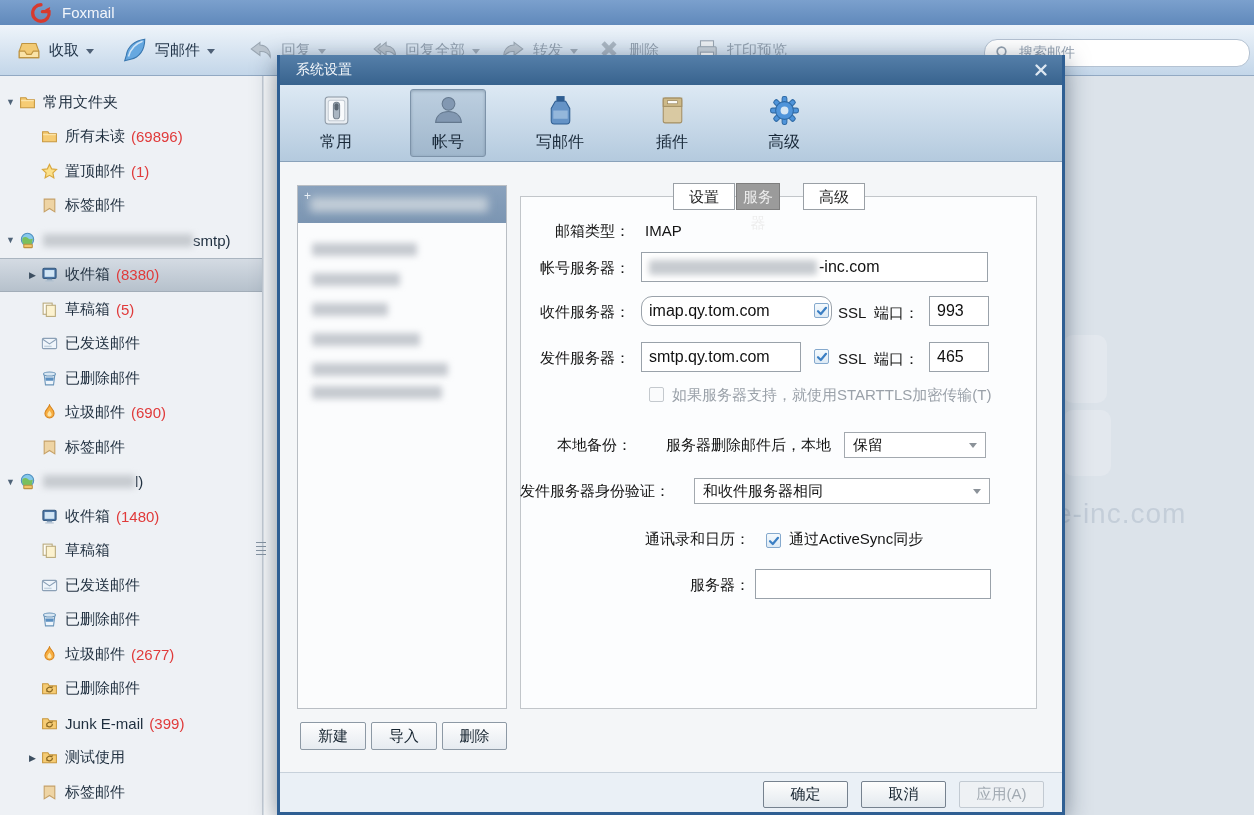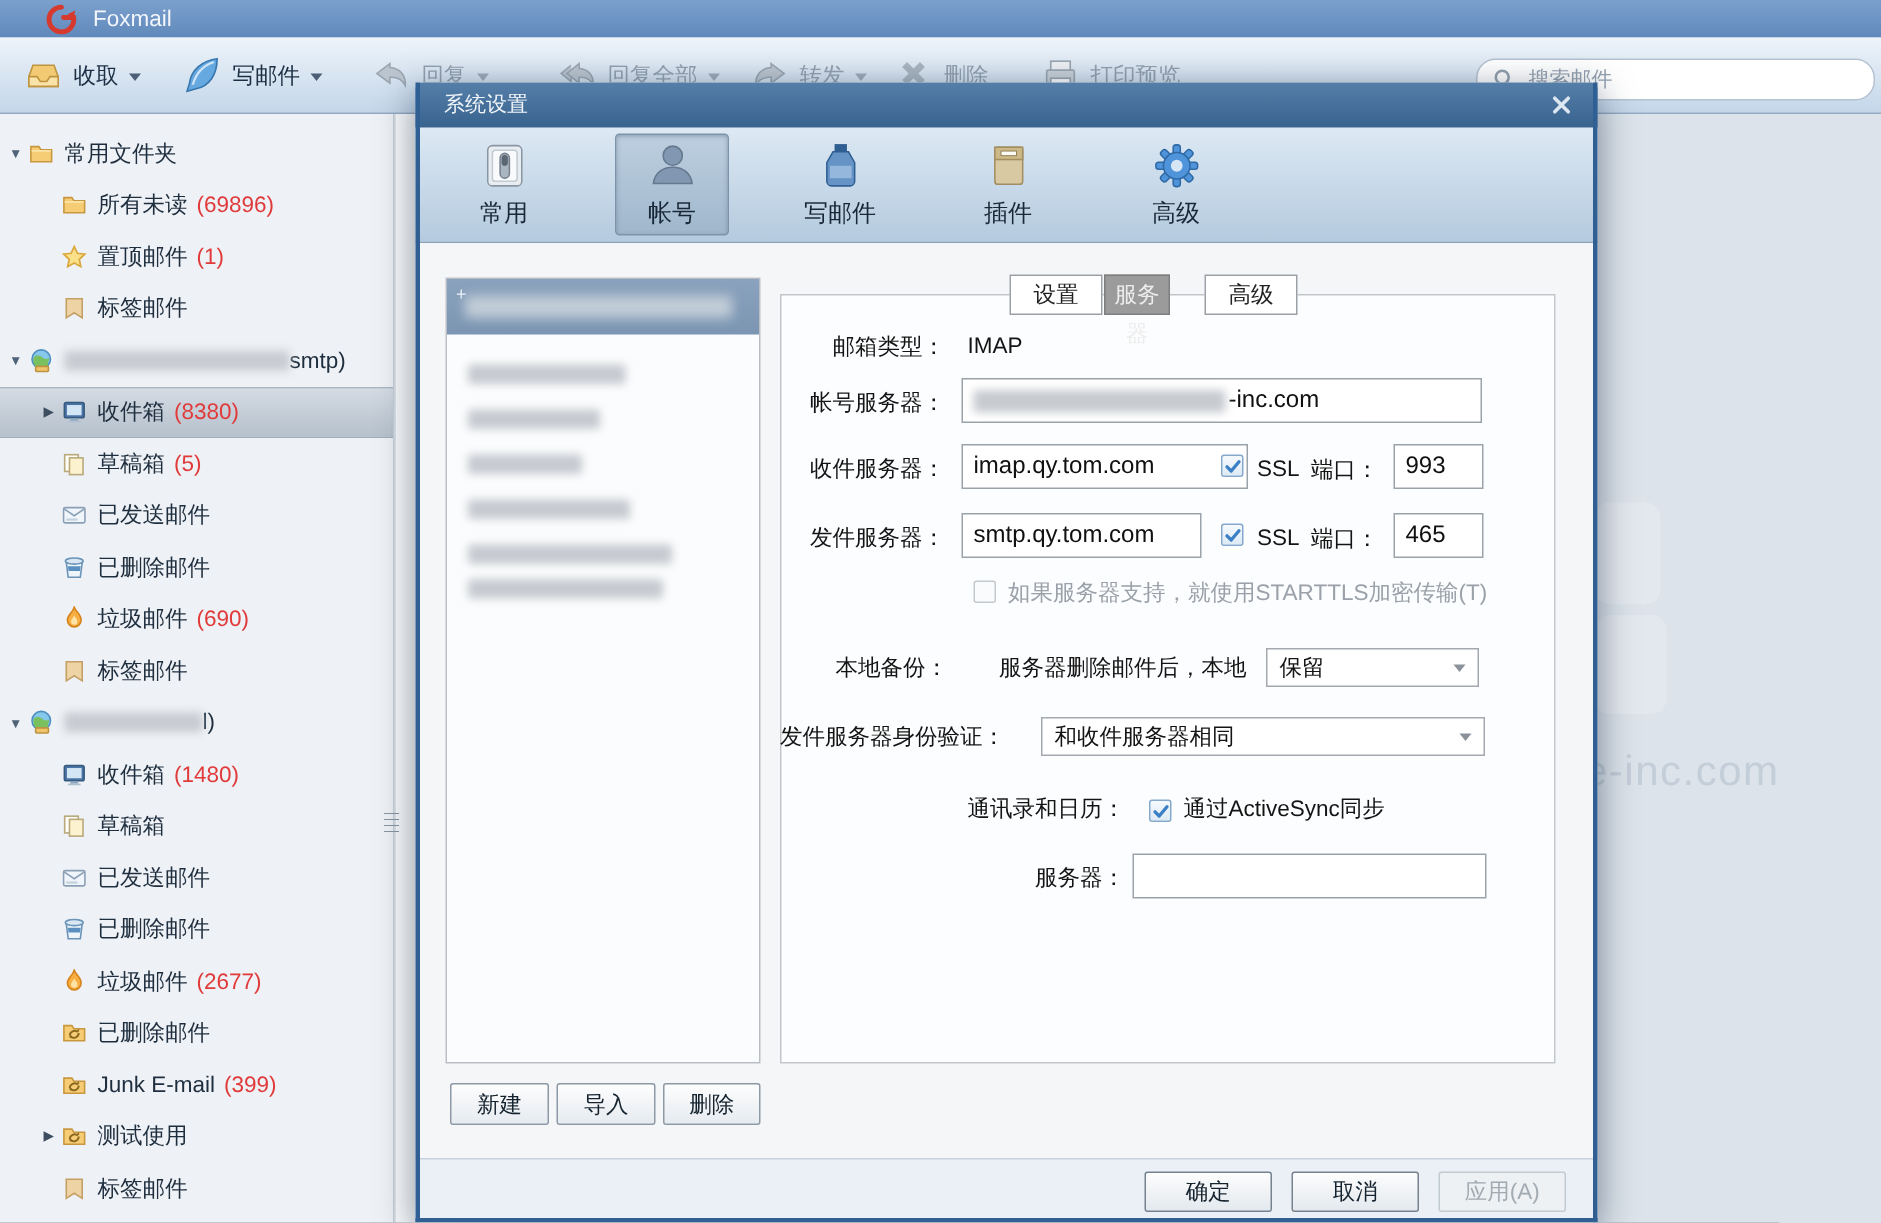--- a/index.html
+++ b/index.html
@@ -560,21 +560,21 @@
     <span class="flabel" style="left:233px;width:120px;top:167px;">邮箱类型：</span>
     <span class="fval" style="left:368px;top:167px;">IMAP</span>
 
     <span class="flabel" style="left:233px;width:120px;top:204px;">帐号服务器：</span>
     <div class="tfield" style="left:364px;top:197px;width:347px;height:30px;">
       <span class="blur" style="width:168px;height:15px;margin-right:2px;"></span>
       <span>-inc.com</span>
     </div>
 
     <span class="flabel" style="left:233px;width:120px;top:248px;">收件服务器：</span>
-    <div class="tfield" style="left:364px;top:241px;width:191px;height:30px;">
+    <div class="tfield" style="left:364px;top:241px;width:191px;height:30px;border-radius:11px;">
       <span>imap.qy.tom.com</span>
     </div>
     <div class="cb" style="left:537px;top:248px;">
       <svg>
           <use href="#s-check"></use>
         </svg>
     </div>
     <span class="ftext" style="left:561px;top:249px;">SSL</span>
     <span class="ftext" style="left:597px;top:249px;">端口：</span>
     <div class="tfield" style="left:652px;top:241px;width:60px;height:30px;">

